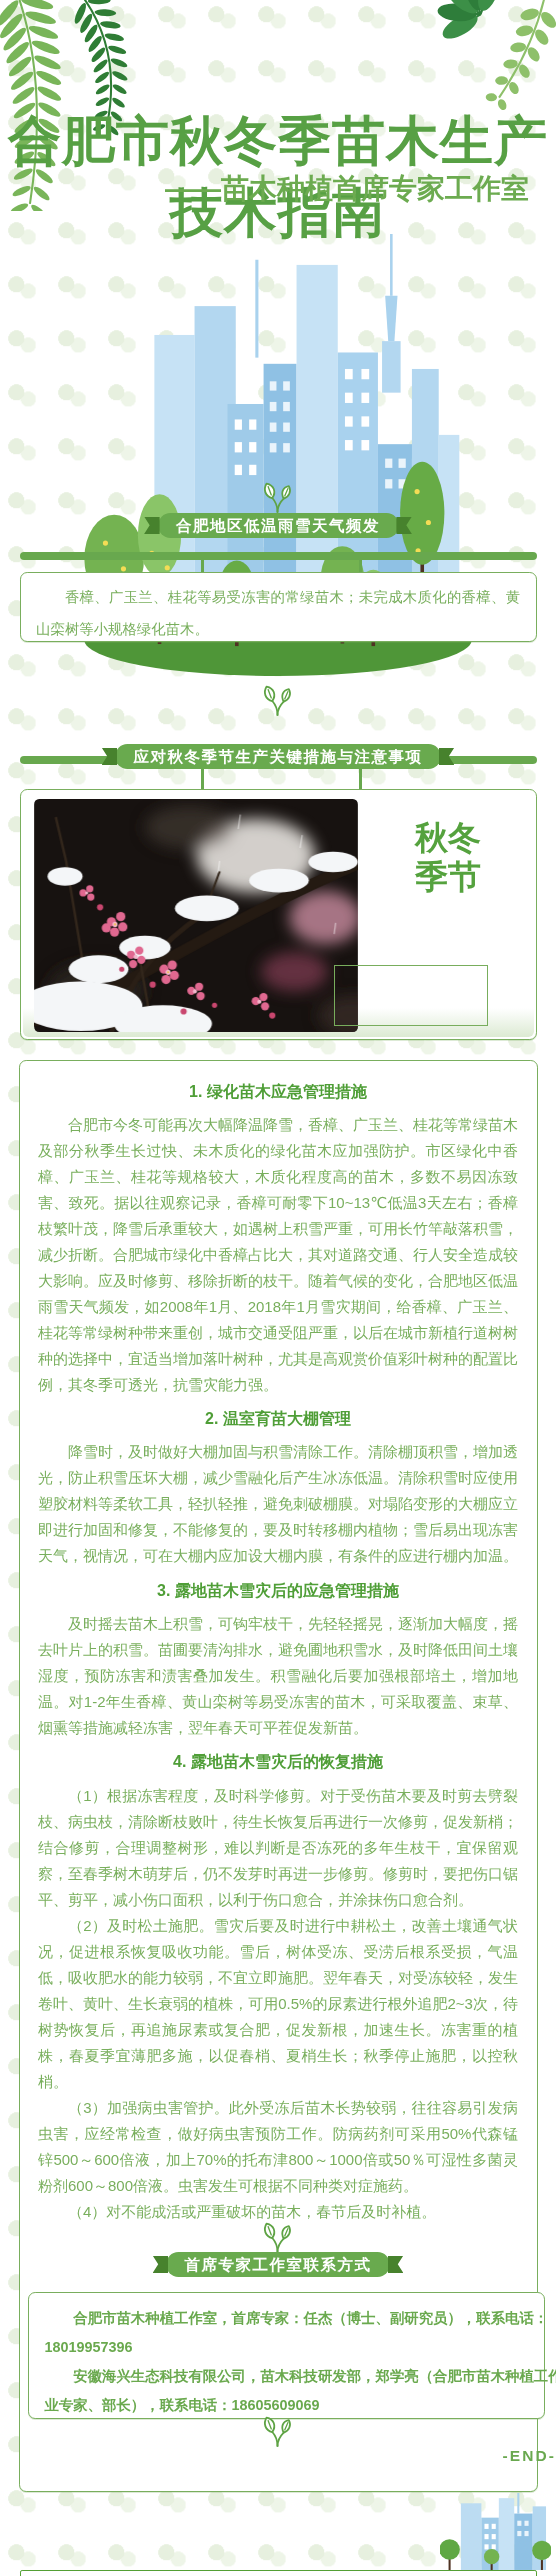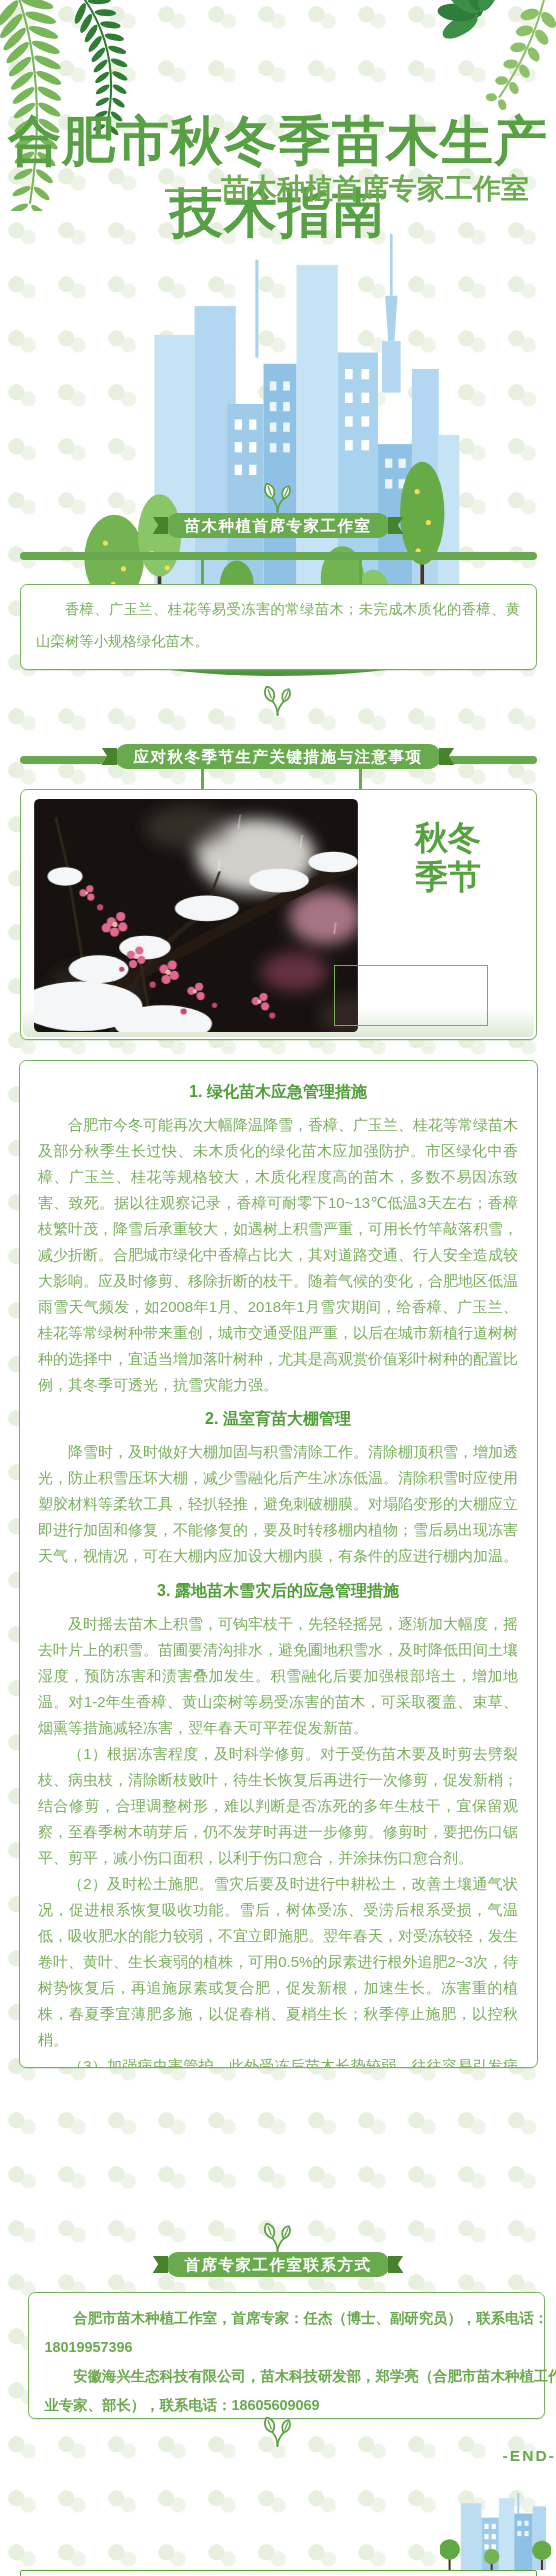--- a/index.html
+++ b/index.html
@@ -28,36 +28,36 @@
   .badge-wrap{left:0;right:0;display:flex;justify-content:center;z-index:3;}
   .ribbon{position:relative;background:#69aa4e;color:#fff;font-size:15.5px;font-weight:600;
     letter-spacing:1.5px;line-height:25px;padding:0 18.5px;border-radius:12.4px;white-space:nowrap;}
   .tail{position:absolute;top:3.6px;width:15.5px;height:17.5px;background:#47822d;}
   .tail-l{left:-13.4px;clip-path:polygon(0 0,100% 0,100% 100%,0 100%,36% 50%);}
   .tail-r{right:-13.4px;clip-path:polygon(0 0,100% 0,64% 50%,100% 100%,0 100%);}
   .sprout{left:262px;width:31px;height:31px;z-index:3;}
   
   .gbox{background:#fff;border:1px solid #79ae5d;border-radius:7.2px;
     box-shadow:0 1px 0 rgba(120,170,93,.25);box-sizing:border-box;z-index:2;}
-  #intro-box{left:19.6px;top:584px;width:517px;height:86px;padding:8.2px 15.5px;}
+  #intro-box{left:19.6px;top:572px;width:517px;height:70px;padding:8.2px 15.5px;}
   #intro-box p{font-size:14.4px;line-height:32px;color:#79af5d;text-align:justify;
     text-indent:2em;margin:0;}
   
   #photo-box{left:19.6px;top:789px;width:517px;height:251px;border-width:1.5px;}
   #photo-box .fade{position:absolute;left:2.1px;right:2.1px;bottom:2.1px;height:29px;
     border-radius:0 0 5.7px 5.7px;
     background:linear-gradient(to top,#dcead3,rgba(255,255,255,0));}
   #photo-clip{left:34px;top:799px;width:324px;height:233px;border-radius:5.2px;
     overflow:hidden;z-index:3;}
   #season-label{left:381px;top:818px;width:134px;text-align:center;font-size:33px;
     font-weight:800;color:#55a23e;line-height:39px;z-index:3;}
   #photo-outline{left:334px;top:965px;width:152px;height:59px;border:1px solid #78ad5c;
     z-index:4;background:transparent;}
   
-  #main-box{left:18.5px;top:1060px;width:519px;height:1008px;padding:9.3px 18.5px;overflow:hidden;}
+  #main-box{left:18.5px;top:1060px;width:519px;height:1432px;padding:9.3px 18.5px;overflow:hidden;}
   .sec-h{font-size:16px;font-weight:800;color:#4f9e37;text-align:center;line-height:23px;
     margin:9.3px 0;}
   .sec-p{font-size:15px;line-height:26px;color:#79af5d;text-align:justify;text-indent:2em;
     margin:0;}
   
   #contact-box{left:28px;top:2292px;width:517px;height:127px;padding:11.3px 15.5px;}
   .contact-line{font-size:14.4px;font-weight:700;color:#6aa94e;line-height:29px;margin:0;
     white-space:nowrap;}
   .indent{text-indent:2em;}
   
@@ -247,21 +247,21 @@
   </g>
 </svg>
 
 <svg class="abs sprout" style="top:482px" viewBox="0 0 60 60">
     <use href="#sprout-sym"></use>
   </svg>
 <div class="abs badge-wrap" style="top:513px">
   <div class="ribbon">
     <div class="tail tail-l"></div>
     <div class="tail tail-r"></div>
-    <span>苗木种植首席专家工作室</span>
+    <span>合肥地区低温雨雪天气频发</span>
   </div>
 </div>
 
 <div class="abs bar" style="top:552px"></div>
 <div class="abs conn" style="left:201px;top:560px;height:26px"></div>
 <div class="abs conn" style="left:359px;top:560px;height:26px"></div>
 <div id="intro-box" class="abs gbox">
   <p>香樟、广玉兰、桂花等易受冻害的常绿苗木；未完成木质化的香樟、黄山栾树等小规格绿化苗木。</p>
 </div>
 
@@ -374,20 +374,21 @@
 </div>
 <div id="photo-outline" class="abs"></div>
 
 <div id="main-box" class="abs gbox">
   <h3 class="sec-h">1. 绿化苗木应急管理措施</h3>
   <p class="sec-p">合肥市今冬可能再次大幅降温降雪，香樟、广玉兰、桂花等常绿苗木及部分秋季生长过快、未木质化的绿化苗木应加强防护。市区绿化中香樟、广玉兰、桂花等规格较大，木质化程度高的苗木，多数不易因冻致害、致死。据以往观察记录，香樟可耐零下10~13℃低温3天左右；香樟枝繁叶茂，降雪后承重较大，如遇树上积雪严重，可用长竹竿敲落积雪，减少折断。合肥城市绿化中香樟占比大，其对道路交通、行人安全造成较大影响。应及时修剪、移除折断的枝干。随着气候的变化，合肥地区低温雨雪天气频发，如2008年1月、2018年1月雪灾期间，给香樟、广玉兰、桂花等常绿树种带来重创，城市交通受阻严重，以后在城市新植行道树树种的选择中，宜适当增加落叶树种，尤其是高观赏价值彩叶树种的配置比例，其冬季可透光，抗雪灾能力强。</p>
   <h3 class="sec-h">2. 温室育苗大棚管理</h3>
   <p class="sec-p">降雪时，及时做好大棚加固与积雪清除工作。清除棚顶积雪，增加透光，防止积雪压坏大棚，减少雪融化后产生冰冻低温。清除积雪时应使用塑胶材料等柔软工具，轻扒轻推，避免刺破棚膜。对塌陷变形的大棚应立即进行加固和修复，不能修复的，要及时转移棚内植物；雪后易出现冻害天气，视情况，可在大棚内应加设大棚内膜，有条件的应进行棚内加温。</p>
   <h3 class="sec-h">3. 露地苗木雪灾后的应急管理措施</h3>
   <p class="sec-p">及时摇去苗木上积雪，可钩牢枝干，先轻轻摇晃，逐渐加大幅度，摇去叶片上的积雪。苗圃要清沟排水，避免圃地积雪水，及时降低田间土壤湿度，预防冻害和渍害叠加发生。积雪融化后要加强根部培土，增加地温。对1-2年生香樟、黄山栾树等易受冻害的苗木，可采取覆盖、束草、烟熏等措施减轻冻害，翌年春天可平茬促发新苗。</p>
+  <h3 class="sec-h">4. 露地苗木雪灾后的恢复措施</h3>
   <p class="sec-p">（1）根据冻害程度，及时科学修剪。对于受伤苗木要及时剪去劈裂枝、病虫枝，清除断枝败叶，待生长恢复后再进行一次修剪，促发新梢；结合修剪，合理调整树形，难以判断是否冻死的多年生枝干，宜保留观察，至春季树木萌芽后，仍不发芽时再进一步修剪。修剪时，要把伤口锯平、剪平，减小伤口面积，以利于伤口愈合，并涂抹伤口愈合剂。</p>
   <p class="sec-p">（2）及时松土施肥。雪灾后要及时进行中耕松土，改善土壤通气状况，促进根系恢复吸收功能。雪后，树体受冻、受涝后根系受损，气温低，吸收肥水的能力较弱，不宜立即施肥。翌年春天，对受冻较轻，发生卷叶、黄叶、生长衰弱的植株，可用0.5%的尿素进行根外追肥2~3次，待树势恢复后，再追施尿素或复合肥，促发新根，加速生长。冻害重的植株，春夏季宜薄肥多施，以促春梢、夏梢生长；秋季停止施肥，以控秋梢。</p>
   <p class="sec-p">（3）加强病虫害管护。此外受冻后苗木长势较弱，往往容易引发病虫害，应经常检查，做好病虫害预防工作。防病药剂可采用50%代森锰锌500～600倍液，加上70%的托布津800～1000倍或50％可湿性多菌灵粉剂600～800倍液。虫害发生可根据不同种类对症施药。</p>
   <p class="sec-p">（4）对不能成活或严重破坏的苗木，春节后及时补植。</p>
 </div>
 
 <svg class="abs sprout" style="top:2222px" viewBox="0 0 60 60">
     <use href="#sprout-sym"></use>
   </svg>
 <div class="abs badge-wrap" style="top:2252px">

